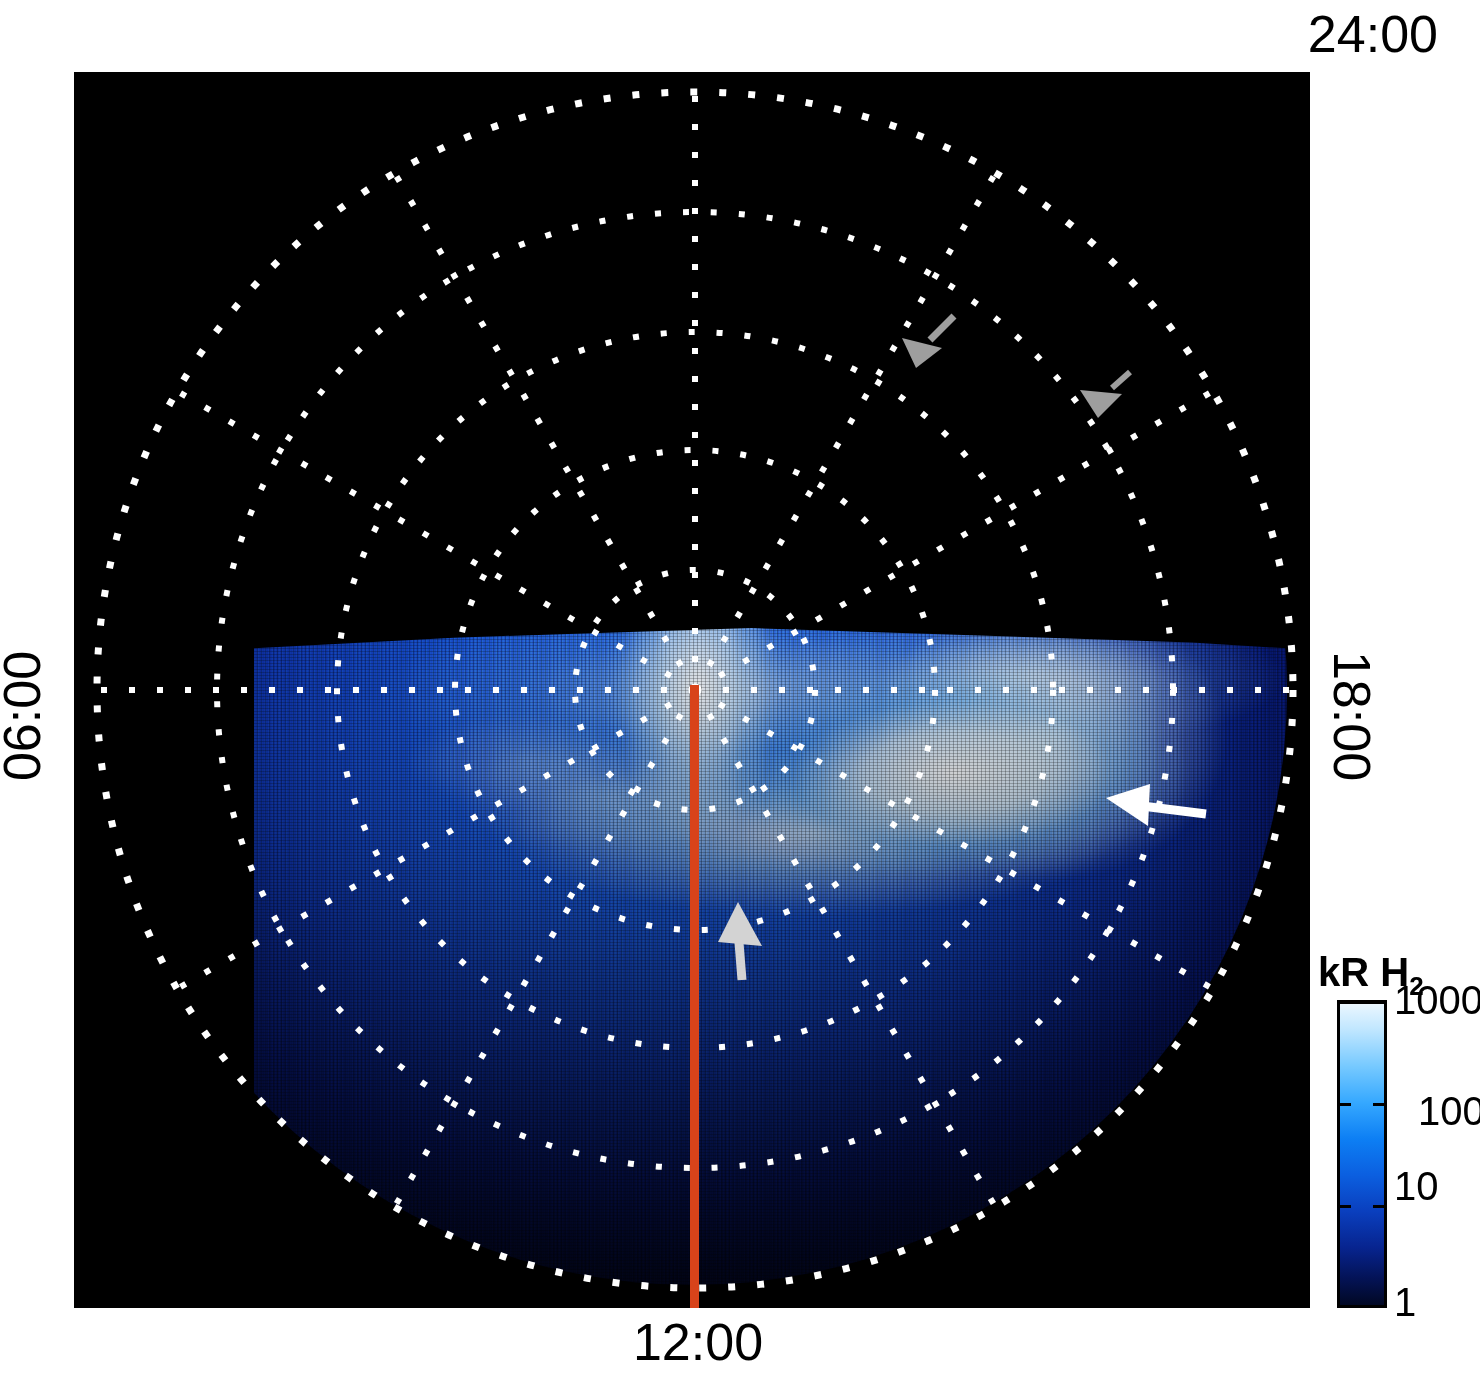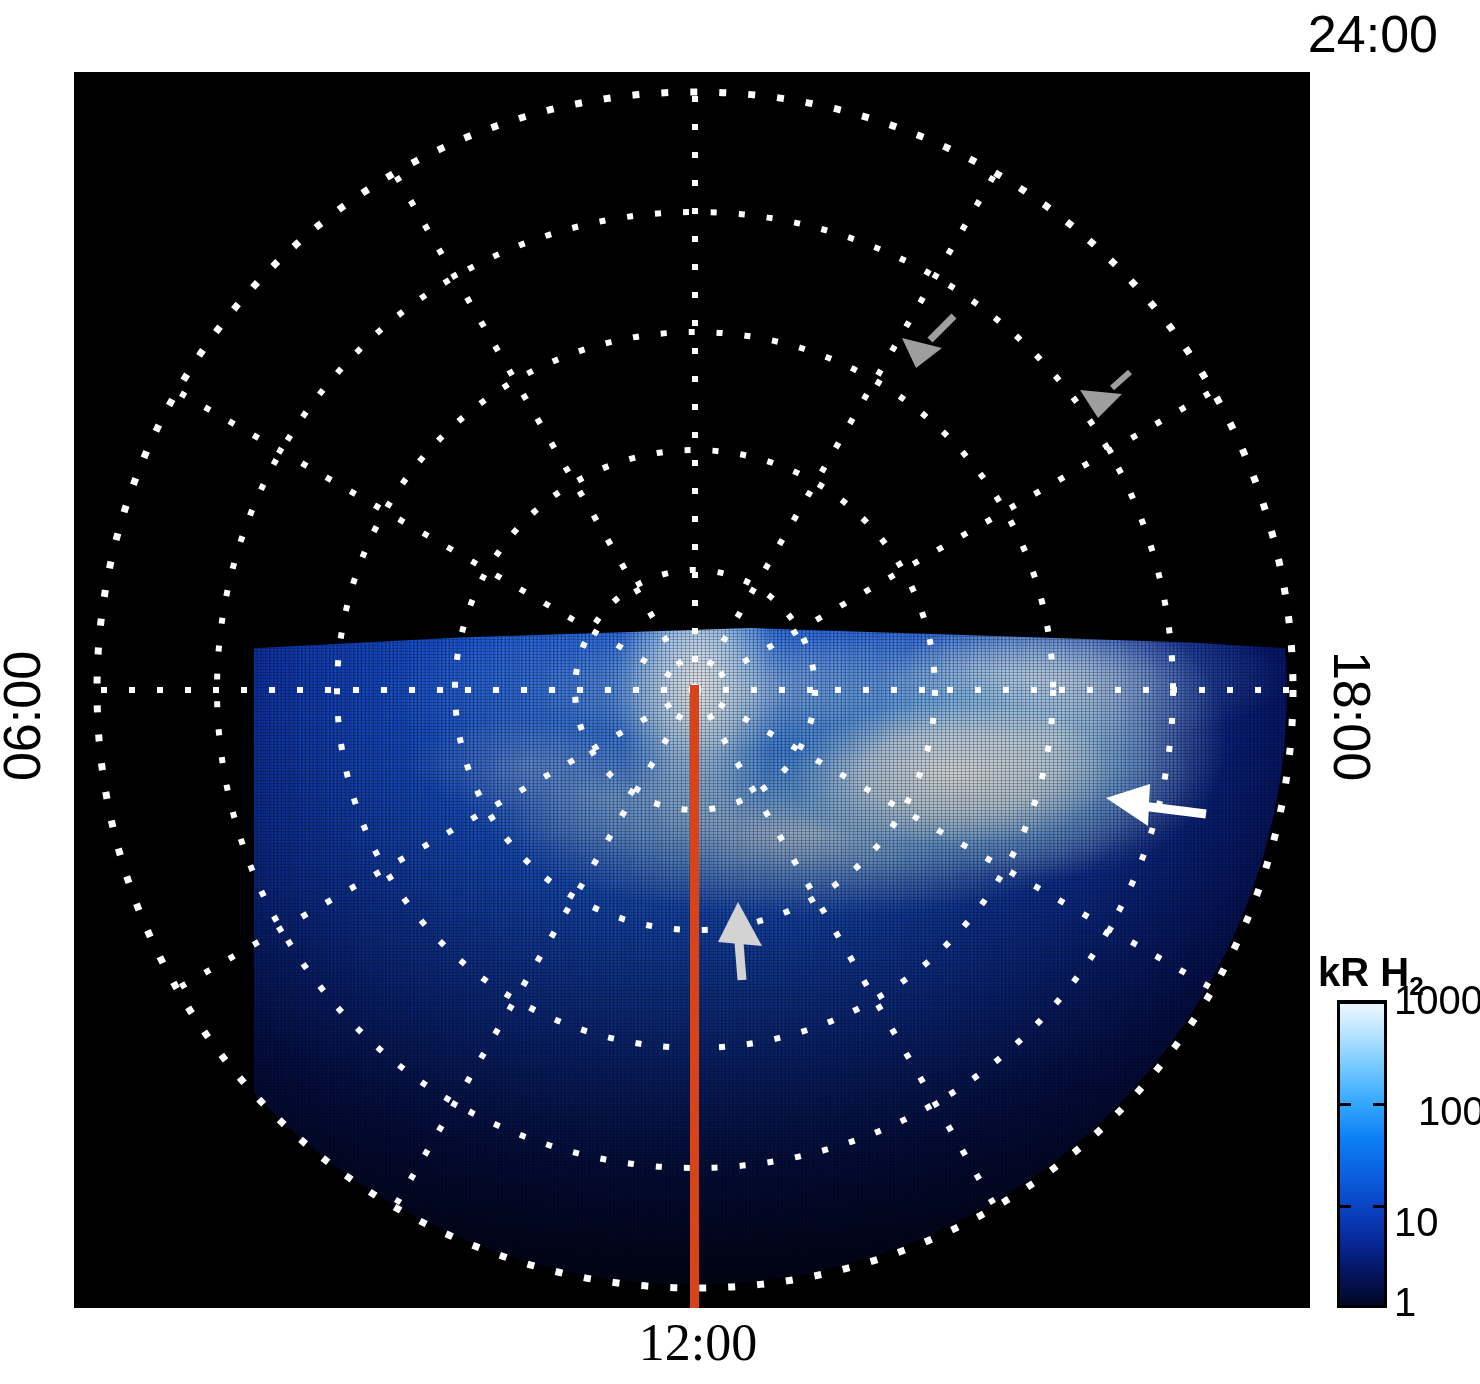--- a/index.html
+++ b/index.html
@@ -4,21 +4,21 @@
 <style>
   html,body{margin:0;padding:0;background:#ffffff;}
   body{width:1480px;height:1384px;position:relative;overflow:hidden;
        font-family:"Liberation Sans",sans-serif;color:#000;}
 
   
   .lbl{position:absolute;font-size:52px;line-height:1;color:#000;white-space:nowrap;}
   #lbl-top   {left:0;right:0;top:8px;text-align:right;}
   #lbl-top span{display:inline-block;transform:translateX(-42px);}
   #lbl-bottom{left:0;right:0;top:1316px;text-align:center;}
-  #lbl-bottom span{display:inline-block;transform:translateX(-42px);font-family:Liberation Serif, serif;}
+  #lbl-bottom span{display:inline-block;transform:translateX(-42px);}
   #lbl-left  {left:-108px;top:690px;width:260px;text-align:center;
               transform:rotate(-90deg);transform-origin:50% 50%;}
   #lbl-right {left:1222px;top:690px;width:260px;text-align:center;
               transform:rotate(90deg);transform-origin:50% 50%;}
 
   
   #plot{position:absolute;left:74px;top:72px;width:1236px;height:1236px;
         background:#000;overflow:hidden;}
 
   
@@ -174,15 +174,15 @@
   <div id="cb"></div>
 
   <div class="cb-tick" style="left:19px;top:51px;width:50px;"></div>
   <div class="cb-tick" style="left:19px;top:153px;width:14px;"></div>
   <div class="cb-tick" style="left:55px;top:153px;width:14px;"></div>
   <div class="cb-tick" style="left:19px;top:255px;width:14px;"></div>
   <div class="cb-tick" style="left:55px;top:255px;width:14px;"></div>
 
   <div class="cb-lbl" style="left:76px;top:30px;">1000</div>
   <div class="cb-lbl" style="left:76px;top:141px;margin-left:24px;">100</div>
-  <div class="cb-lbl" style="left:76px;top:252px;">10</div>
+  <div class="cb-lbl" style="left:76px;top:216px;">10</div>
   <div class="cb-lbl" style="left:76px;top:332px;">1</div>
 </div>
 
 </body></html>

